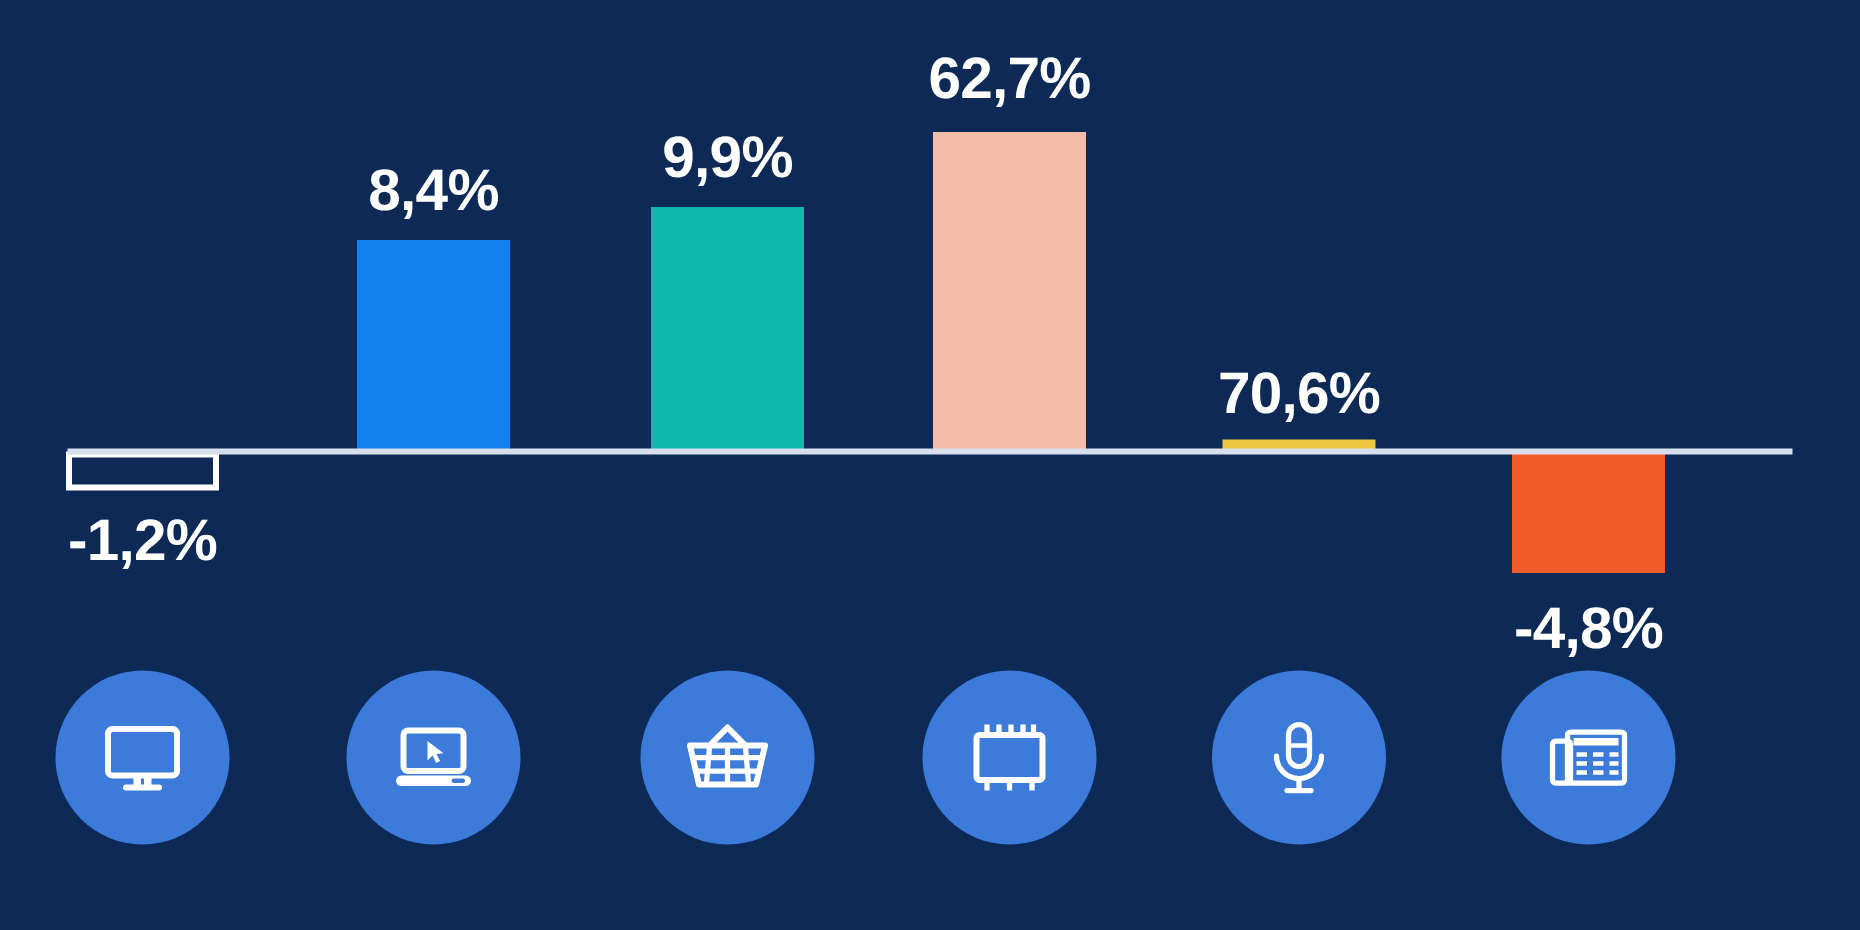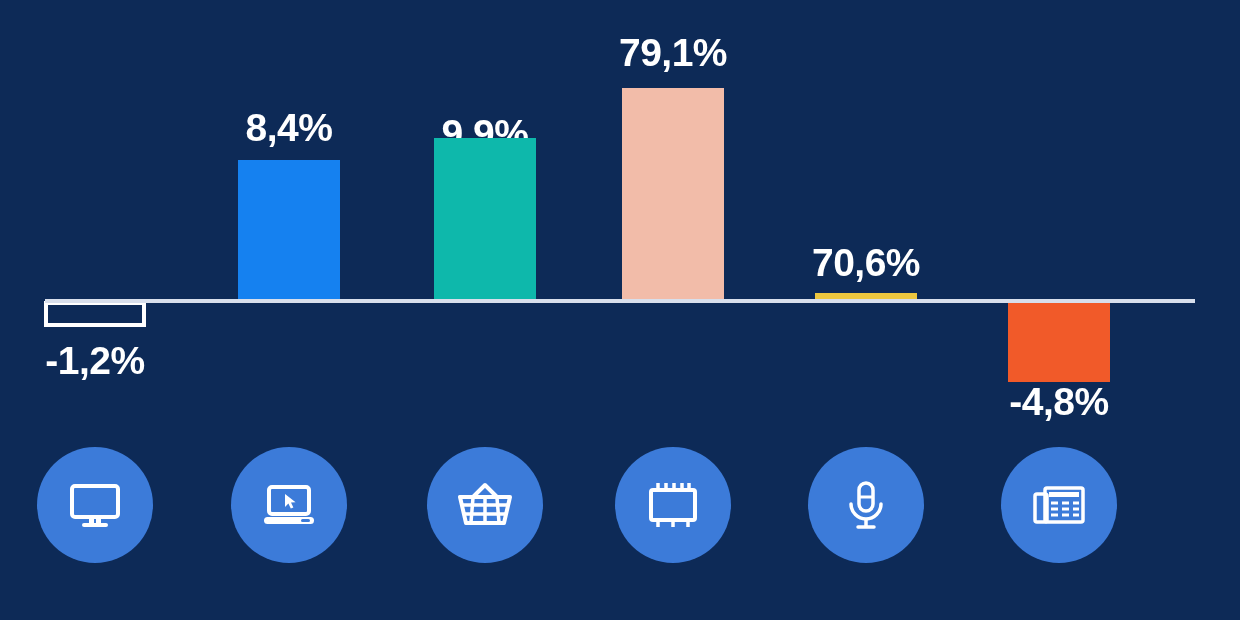--- a/index.html
+++ b/index.html
@@ -120,39 +120,39 @@
             <rect x="11" y="13" width="40" height="27" rx="3" ry="3" fill="none" stroke="#ffffff" stroke-width="4"></rect>
             <path d="M27 20 L27 33 L30.4 29.6 L32.8 34.6 L35.4 33.4 L33 28.6 L37.6 28.2 Z" fill="#ffffff"></path>
             <rect x="6" y="43" width="50" height="7" rx="3.5" fill="#ffffff"></rect>
             <rect x="43" y="45" width="9" height="3" rx="1.5" fill="#3c7bd9"></rect>
           </svg>
         </span>
       </div>
     </div>
 
     <div class="col" style="left:390px;">
-      <div class="value-label" style="top:86px;margin-top:28px;">9,9%</div>
+      <div class="value-label" style="top:86px;">9,9%</div>
       <div class="bar" style="top:138px;height:163px;background:#0eb8ab;"></div>
       <div class="icon-circle">
         <span>
           <svg width="64" height="64" viewBox="0 0 64 64" aria-hidden="true">
             <path d="M20 24 L32 12 L44 24" fill="none" stroke="#ffffff" stroke-width="4" stroke-linecap="round" stroke-linejoin="round"></path>
             <path d="M7 24 L57 24 L51 50 L13 50 Z" fill="none" stroke="#ffffff" stroke-width="4" stroke-linejoin="round"></path>
             <line x1="9" y1="32" x2="55" y2="32" stroke="#ffffff" stroke-width="3.5"></line>
             <line x1="11" y1="41" x2="53" y2="41" stroke="#ffffff" stroke-width="3.5"></line>
             <line x1="20" y1="25" x2="18" y2="49" stroke="#ffffff" stroke-width="3.5"></line>
             <line x1="32" y1="25" x2="32" y2="49" stroke="#ffffff" stroke-width="3.5"></line>
             <line x1="44" y1="25" x2="46" y2="49" stroke="#ffffff" stroke-width="3.5"></line>
           </svg>
         </span>
       </div>
     </div>
 
     <div class="col" style="left:578px;">
-      <div class="value-label" style="top:33px;">79,1%</div>
+      <div class="value-label" style="top:33px;">62,7%</div>
       <div class="bar" style="top:88px;height:213px;background:#f2bca9;"></div>
       <div class="icon-circle">
         <span>
           <svg width="62" height="62" viewBox="0 0 62 62" aria-hidden="true">
             <rect x="9" y="16" width="44" height="30" rx="2" fill="none" stroke="#ffffff" stroke-width="4"></rect>
             <line x1="16" y1="9" x2="16" y2="16" stroke="#ffffff" stroke-width="3.5"></line>
             <line x1="24" y1="9" x2="24" y2="16" stroke="#ffffff" stroke-width="3.5"></line>
             <line x1="32" y1="9" x2="32" y2="16" stroke="#ffffff" stroke-width="3.5"></line>
             <line x1="40" y1="9" x2="40" y2="16" stroke="#ffffff" stroke-width="3.5"></line>
             <line x1="47" y1="9" x2="47" y2="16" stroke="#ffffff" stroke-width="3.5"></line>
@@ -175,21 +175,21 @@
             <path d="M16 30 a15 15 0 0 0 30 0" fill="none" stroke="#ffffff" stroke-width="3.5" stroke-linecap="round"></path>
             <line x1="31" y1="45" x2="31" y2="52" stroke="#ffffff" stroke-width="3.5"></line>
             <line x1="23" y1="53" x2="39" y2="53" stroke="#ffffff" stroke-width="3.5" stroke-linecap="round"></line>
           </svg>
         </span>
       </div>
     </div>
 
     <div class="col" style="left:964px;">
       <div class="bar" style="top:301px;height:81px;background:#f15a29;"></div>
-      <div class="value-label" style="top:382px;">-4,8%</div>
+      <div class="value-label" style="top:400px;">-4,8%</div>
       <div class="icon-circle">
         <span>
           <svg width="62" height="62" viewBox="0 0 62 62" aria-hidden="true">
             <rect x="7" y="20" width="12" height="28" rx="2" fill="none" stroke="#ffffff" stroke-width="3.5"></rect>
             <rect x="17" y="14" width="38" height="34" rx="2" fill="none" stroke="#ffffff" stroke-width="3.5"></rect>
             <rect x="21" y="18" width="30" height="5" fill="#ffffff"></rect>
             <line x1="23" y1="29" x2="30" y2="29" stroke="#ffffff" stroke-width="3"></line>
             <line x1="23" y1="35" x2="30" y2="35" stroke="#ffffff" stroke-width="3"></line>
             <line x1="23" y1="41" x2="30" y2="41" stroke="#ffffff" stroke-width="3"></line>
             <line x1="34" y1="29" x2="41" y2="29" stroke="#ffffff" stroke-width="3"></line>

